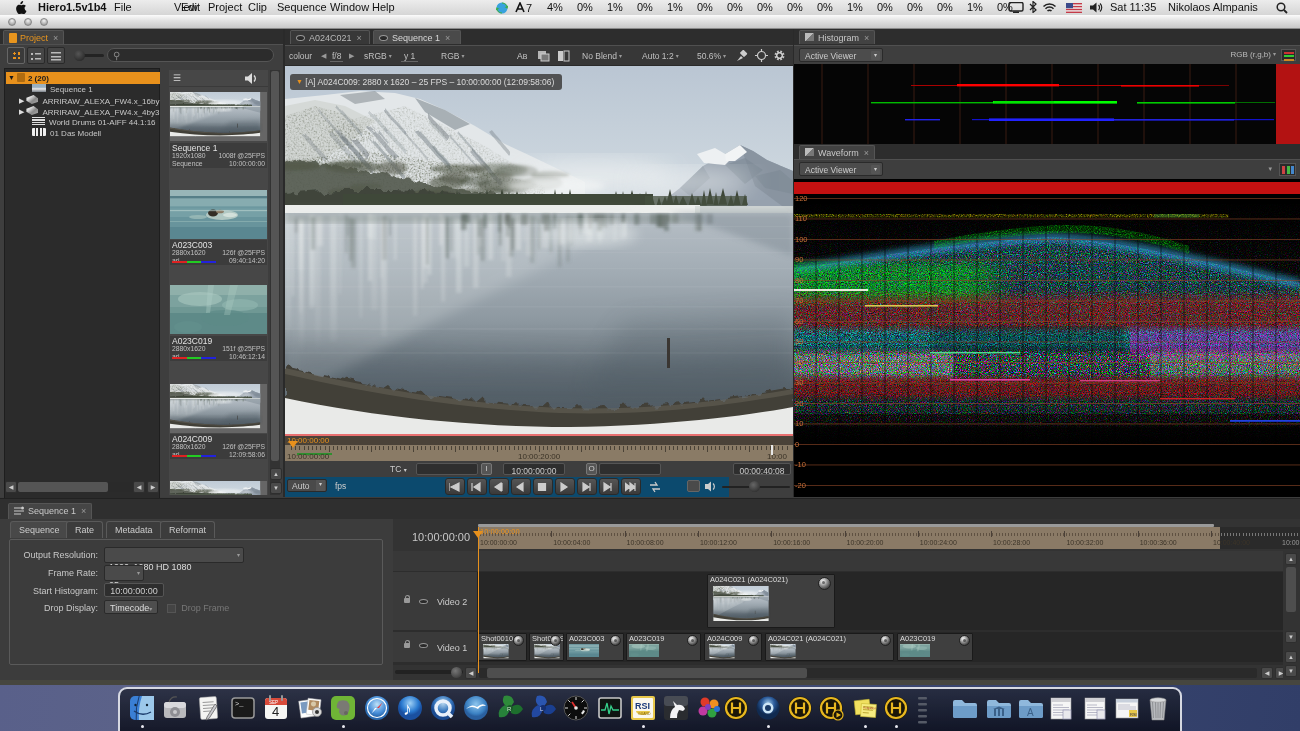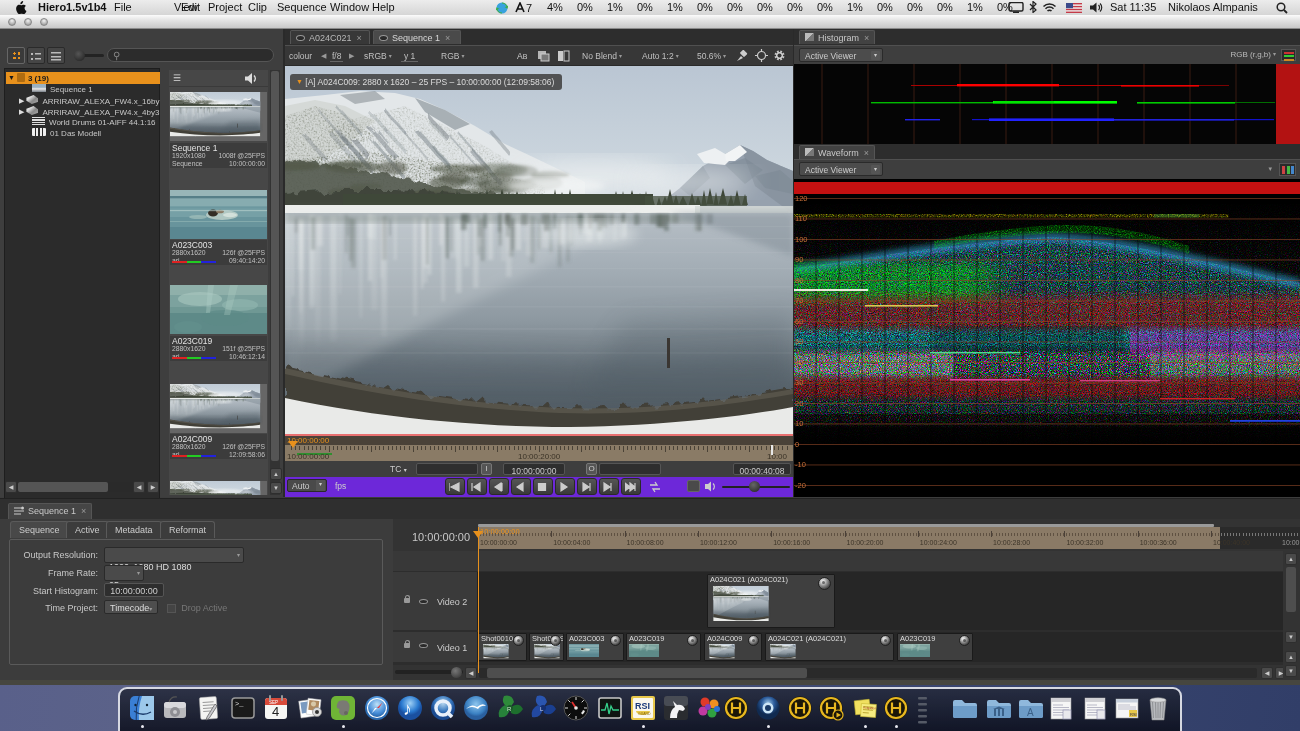--- a/index.html
+++ b/index.html
@@ -154,40 +154,43 @@
 </div>
 
 <div id="titlebar">
   <span class="tl" style="left:8px;"></span>
   <span class="tl" style="left:24px;"></span>
   <span class="tl" style="left:40px;"></span>
 </div>
 
 <div id="appwin">
   <div id="project-panel" class="panel" style="left:0;top:0;width:283px;height:468px;">
+    <div class="tabbar" style="height:16px;">
+      <div class="tab" style="left:3px;color:#e8951e;"><span style="display:inline-block;width:8px;height:10px;background:#e8951e;border-radius:1px;margin-right:3px;vertical-align:-2px;"></span>Project<span class="x">×</span></div>
+    </div>
 
     <div class="abs" style="left:0;top:16px;width:283px;height:21px;background:#3e3e3e;">
       <div class="pbtn sel" style="left:7px;">
           <div class="dots4"></div>
         </div>
       <div class="pbtn" style="left:27px;">
           <div class="dots2l"></div>
         </div>
       <div class="pbtn" style="left:47px;">
           <div class="lines3"></div>
         </div>
       <div class="abs" style="left:78px;top:9px;width:26px;height:3px;background:#232323;border-radius:2px;"></div>
       <div class="abs" style="left:74px;top:5px;width:11px;height:11px;border-radius:50%;background:radial-gradient(circle at 40% 35%,#555,#1e1e1e);"></div>
       <div class="abs" style="left:107px;top:3px;width:167px;height:14px;background:#2c2c2c;border:1px solid #555;border-radius:8px;">
         <span style="position:absolute;left:5px;top:1px;color:#888;font-size:10px;">⚲</span>
       </div>
     </div>
 
     <div class="abs" style="left:4px;top:39px;width:156px;height:444px;background:#2b2b2b;border:1px solid #1e1e1e;">
-      <div class="trow" style="top:3px;background:#e8911c;color:#1a1a1a;"><span class="tri" style="color:#1a1a1a;">▼</span><span class="ticon" style="background:#b06c10;"></span><b>3 (19)</b></div>
+      <div class="trow" style="top:3px;background:#e8911c;color:#1a1a1a;"><span class="tri" style="color:#1a1a1a;">▼</span><span class="ticon" style="background:#b06c10;"></span><b>2 (20)</b></div>
       <div class="trow" style="top:14px;"><span style="margin-left:26px;"></span><span class="timg"></span>Sequence 1</div>
       <div class="trow" style="top:25px;"><span class="tri" style="margin-left:13px;">▶</span><span class="tstack"></span>ARRIRAW_ALEXA_FW4.x_16by</div>
       <div class="trow" style="top:36px;"><span class="tri" style="margin-left:13px;">▶</span><span class="tstack"></span>ARRIRAW_ALEXA_FW4.x_4by3</div>
       <div class="trow" style="top:47px;"><span style="margin-left:26px;"></span><span class="tlines"></span>World Drums 01-AIFF 44.1:16</div>
       <div class="trow" style="top:58px;"><span style="margin-left:26px;"></span><span class="tfilm"></span>01 Das Modell</div>
     </div>
 
     <div class="abs" style="left:5px;top:452px;width:154px;height:12px;">
       <div class="sbtn" style="left:0px;">◀</div>
       <div class="abs" style="left:13px;top:1px;width:128px;height:10px;background:#2a2a2a;border-radius:2px;">
@@ -444,21 +447,21 @@
     <div class="abs" style="left:0;top:432px;width:508px;height:16px;background:#3e3e3e;">
       <span class="abs" style="left:105px;top:3px;font-size:8.5px;color:#ccc;">TC <span style="font-size:6px;">▾</span></span>
       <div class="abs tfield" style="left:131px;width:62px;"></div>
       <div class="abs tbtnio" style="left:196px;">I</div>
       <div class="abs tfield" style="left:218px;width:62px;color:#ccc;text-align:center;padding-top:2px;">10:00:00:00</div>
       <div class="abs tbtnio" style="left:301px;">O</div>
       <div class="abs tfield" style="left:314px;width:62px;"></div>
       <div class="abs tfield" style="left:448px;width:58px;color:#ccc;text-align:center;padding-top:2px;">00:00:40:08</div>
     </div>
 
-    <div class="abs" style="left:0;top:448px;width:508px;height:20px;background:#6d28d9;">
+    <div class="abs" style="left:0;top:448px;width:444px;height:20px;background:#0c4a6e;">
       <div class="abs" style="left:2px;top:2px;width:40px;height:13px;background:#4a4a4a;border:1px solid #2a2a2a;border-radius:2px;color:#ccc;font-size:8.5px;padding:1px 0 0 4px;">Auto<span style="position:absolute;right:1px;top:0px;width:9px;height:11px;background:#555;font-size:6px;text-align:center;">▾</span></div>
       <span class="abs" style="left:50px;top:4px;font-size:8.5px;color:#ccc;">fps</span>
       <div class="pb" style="left:160px;">
           <svg width="12" height="11">
             <path d="M0,1 V9 M10,1 L2,5 L10,9 Z" fill="#ccc" stroke="#ccc" stroke-width="1.2"></path>
           </svg>
         </div>
         <div class="pb" style="left:182px;">
           <svg width="12" height="11">
             <path d="M1,1 V9 M9,1 L3,5 L9,9 Z" fill="#ccc" stroke="#ccc" stroke-width="1.2"></path>
@@ -770,40 +773,40 @@
             <g stroke="#ccc" stroke-width="1.2">
               <path d="M0,2 h7 M0,5 h10 M0,8 h7"></path>
             </g>
             <circle cx="8.5" cy="2" r="1.5" fill="#ccc"></circle>
           </svg>Sequence 1<span class="x">×</span>
       </div>
     </div>
 
     <div class="abs" style="left:0;top:20px;width:392px;height:162px;">
       <div class="stab sel" style="left:10px;">Sequence</div>
-      <div class="stab" style="left:66px;">Active</div>
+      <div class="stab" style="left:66px;">Rate</div>
       <div class="stab" style="left:106px;">Metadata</div>
       <div class="stab" style="left:160px;">Reformat</div>
       <div class="abs" style="left:9px;top:20px;width:374px;height:126px;border:1px solid #5a5a5a;border-radius:2px;background:#3c3c3c;">
         <div class="frow" style="top:7px;">
             <span class="flabel">Output Resolution:</span>
           <span class="fdrop" style="width:140px;">1920x1080 HD 1080<span class="fcar">▾</span></span>
           </div>
         <div class="frow" style="top:25px;">
             <span class="flabel">Frame Rate:</span>
           <span class="fdrop" style="width:40px;">25<span class="fcar">▾</span></span>
           </div>
         <div class="frow" style="top:43px;">
             <span class="flabel">Start Histogram:</span>
           <span class="ffield" style="width:60px;">10:00:00:00</span>
           </div>
-        <div class="frow" style="top:60px;"><span class="flabel">Time Project:</span>
+        <div class="frow" style="top:60px;"><span class="flabel">Drop Display:</span>
           <span class="fbtn">Timecode<span style="font-size:6px;color:#999;">▾</span></span>
           <span style="display:inline-block;width:9px;height:9px;background:#444;border:1px solid #555;margin-left:6px;vertical-align:-2px;"></span>
-          <span style="color:#777;margin-left:3px;">Drop Active</span></div>
+          <span style="color:#777;margin-left:3px;">Drop Frame</span></div>
       </div>
     </div>
 
     <div class="abs" style="left:393px;top:20px;width:907px;height:162px;background:#333;">
 
       <span class="abs" style="left:19px;top:12px;color:#c8c8c8;font-size:11px;">10:00:00:00</span>
 
       <div class="abs" style="left:85px;top:5px;width:736px;height:2.5px;background:#9a9a9a;border-radius:1px;"></div>
 
       <div class="abs" style="left:85px;top:8px;width:822px;height:22px;background:#2a2a2a;overflow:hidden;" id="ruler">

